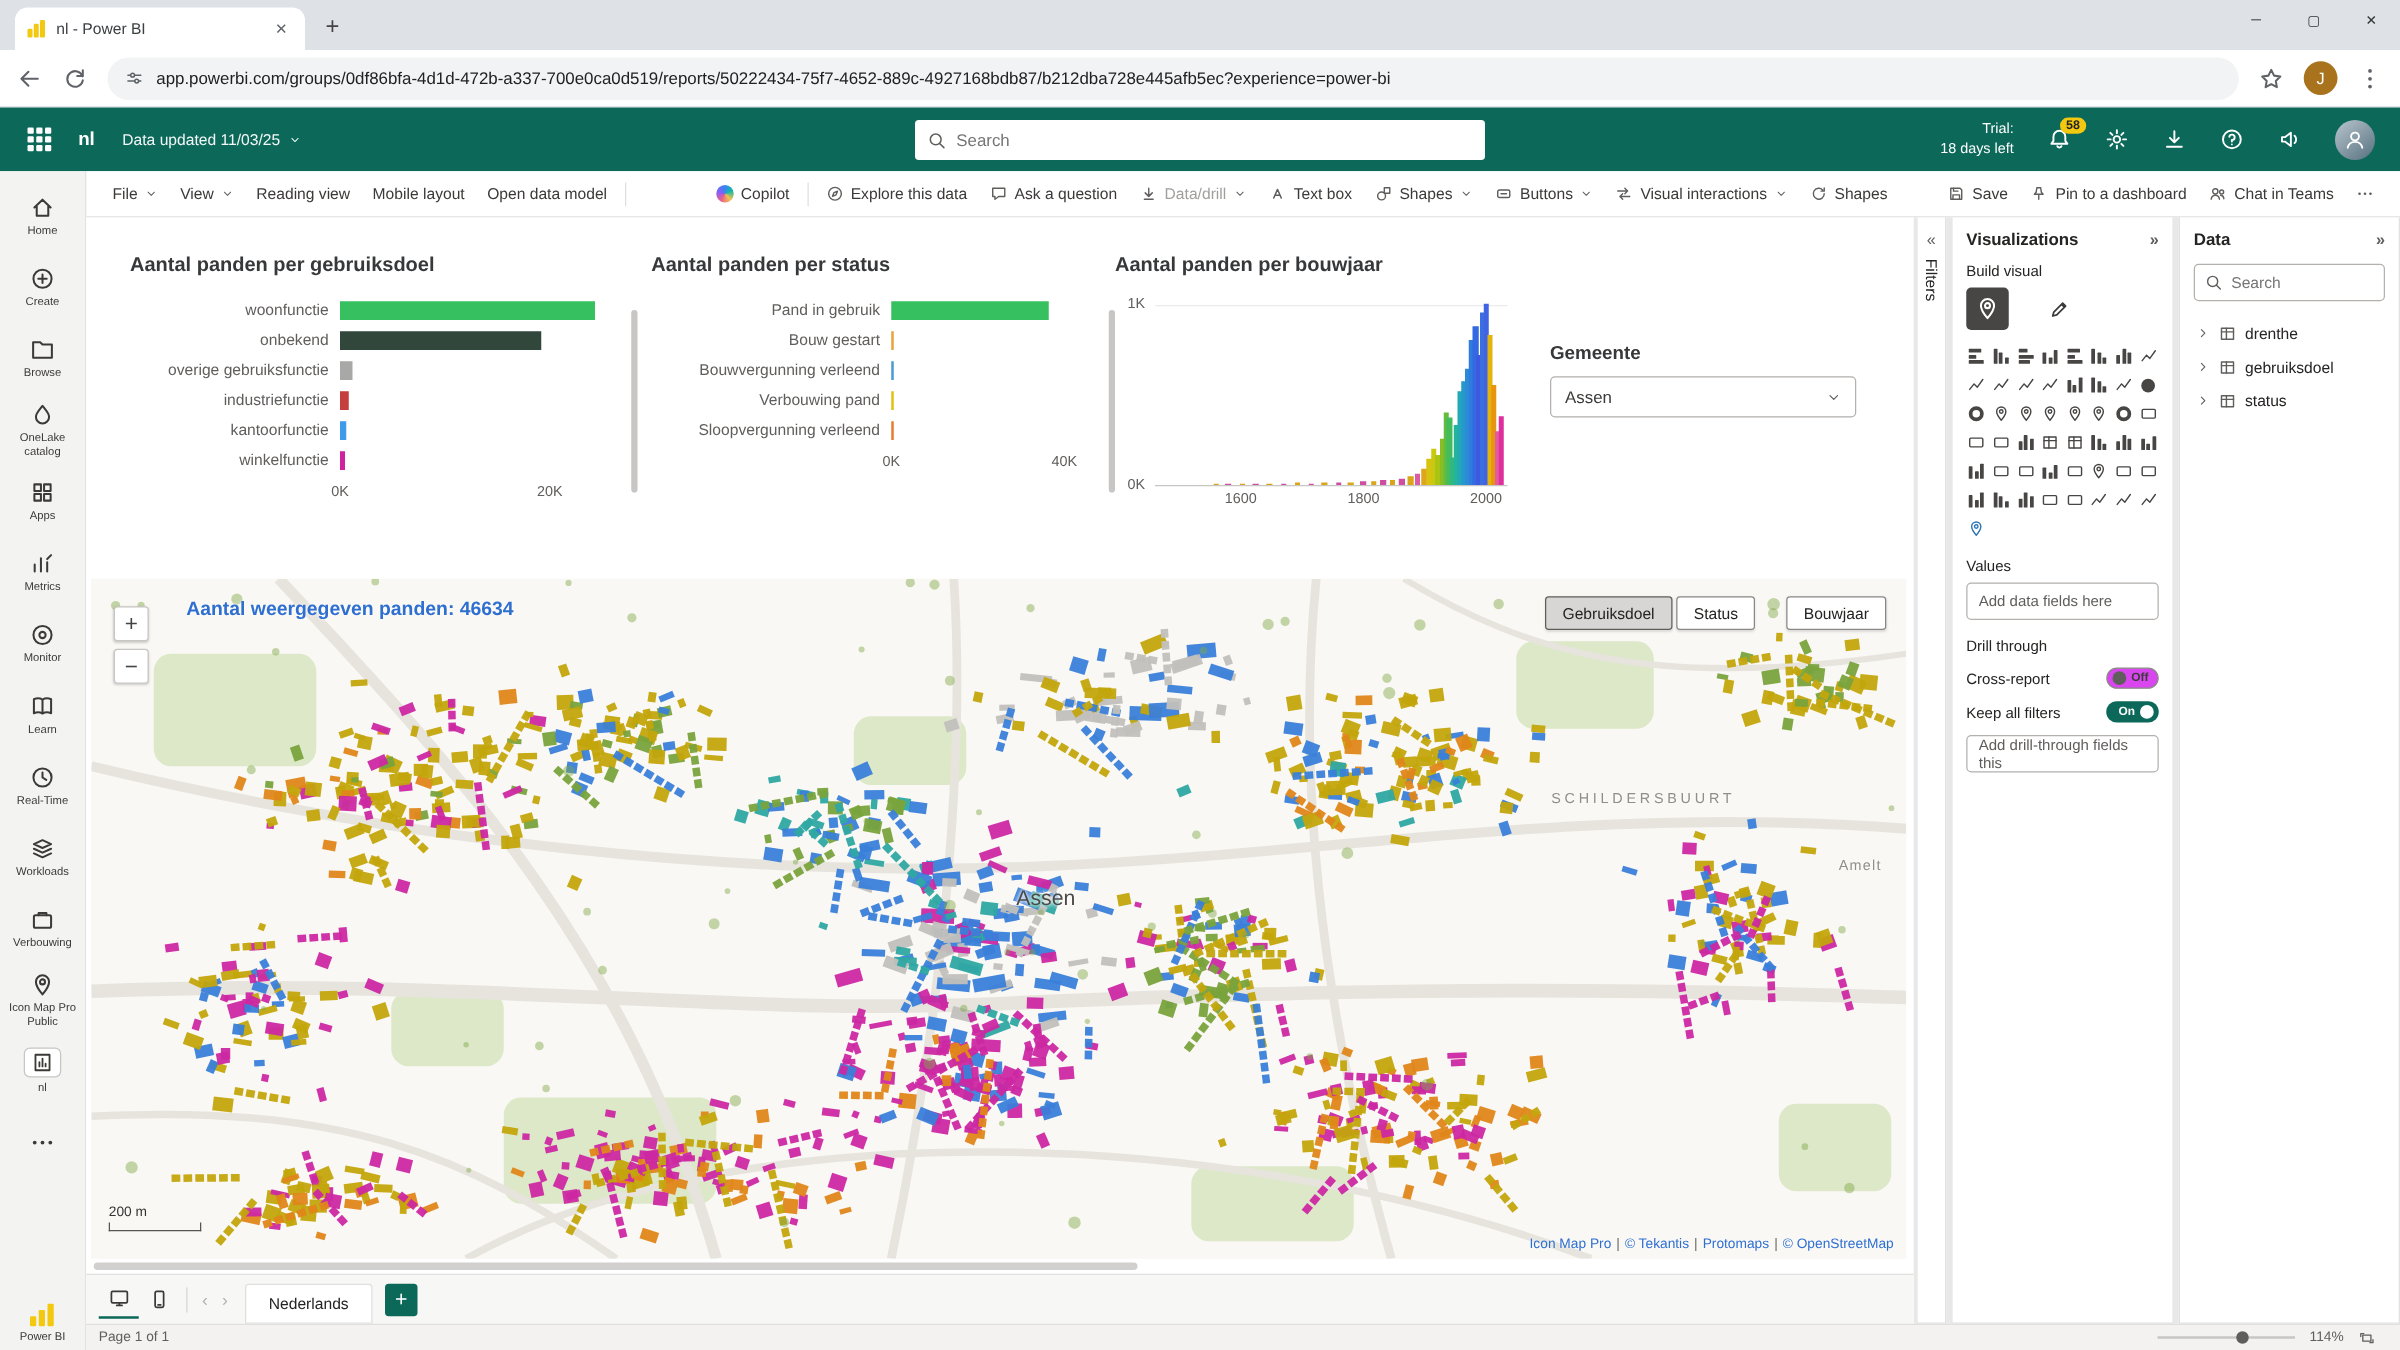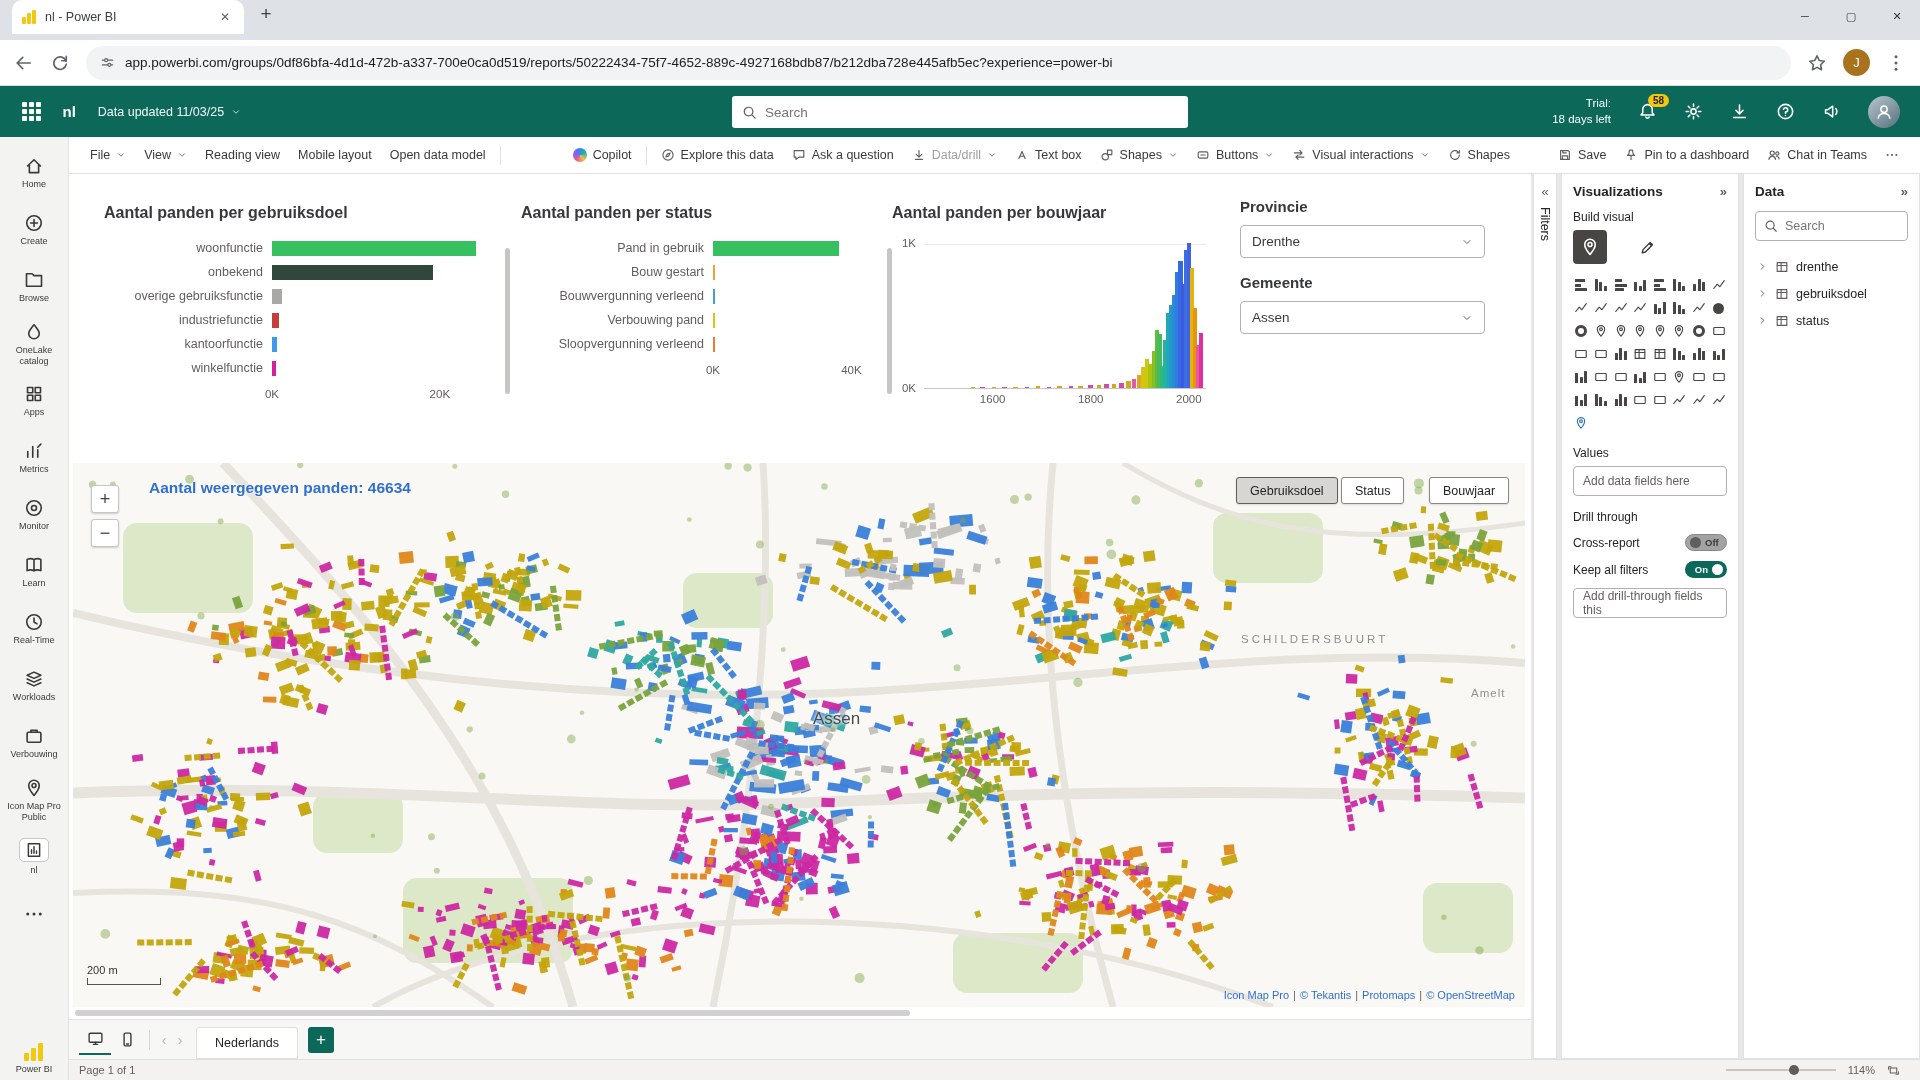--- a/index.html
+++ b/index.html
@@ -2,21 +2,21 @@
 <html><head>
 <meta charset="utf-8">
 <title>nl - Power BI</title>
 <style>
   *{box-sizing:border-box;margin:0;padding:0}
   html,body{width:1920px;height:1080px;overflow:hidden;font-family:"Liberation Sans","DejaVu Sans",sans-serif;background:#fff;position:relative;font-size:13px;color:#252423}
   .ic{display:inline-flex;flex:none}
   .ic svg{width:100%;height:100%;display:block}
 
   
-  .tabstrip{position:absolute;left:0;top:0;right:0;height:40px;background:#DEE1E6;display:flex;}
+  .tabstrip{position:absolute;left:0;top:0;right:0;height:40px;background:#DEE1E6;display:flex;align-items:flex-end}
   .tab{position:relative;margin-left:12px;width:232px;height:34px;background:#fff;border-radius:10px 10px 0 0;display:flex;align-items:center;padding:0 10px;gap:8px}
   .favicon{width:15px;height:14px;display:flex;align-items:flex-end;gap:1.5px}
   .favicon i{width:3.5px;background:#F2C811;display:block;border-radius:1px}
   .tab-title{font-size:12.5px;color:#3C4043;flex:1;white-space:nowrap;overflow:hidden}
   .tab-close{font-size:12px;color:#5F6368;width:18px;height:18px;display:flex;align-items:center;justify-content:center;border-radius:50%}
   .newtab{width:28px;height:28px;margin:0 0 4px 8px;display:flex;align-items:center;justify-content:center;font-size:19px;color:#444}
   .wincontrols{margin-left:auto;display:flex;align-self:flex-start}
   .wincontrols span{width:46px;height:32px;display:flex;align-items:center;justify-content:center;font-size:11px;color:#333}
   .urlbar{position:absolute;top:40px;left:0;right:0;height:46px;background:#fff;display:flex;align-items:center;padding:0 14px;gap:16px;border-bottom:1px solid #DADCE0}
   .urlbar .nbtn{width:20px;height:20px;color:#5F6368}
@@ -120,21 +120,21 @@
   .vicon svg{width:14px;height:14px}
   .vbars{display:flex;align-items:flex-end;gap:1.5px}
   .vbars i{width:3px;background:currentColor;display:block;border-radius:.5px}
   .vbars.rot{transform:rotate(90deg)}
   .vc-circle{width:11px;height:11px;border-radius:50%;background:currentColor}
   .vc-circle.hollow{background:transparent;border:3px solid currentColor;width:12px;height:12px}
   .fieldbox{height:30px;border:1px solid #B3B0AD;border-radius:4px;display:flex;align-items:center;padding:0 9px;font-size:12px;color:#605E5C;margin:6px 0;background:#fff}
   .toggle-row{display:flex;align-items:center;margin:10px 0;font-size:12px;color:#252423}
   .pill{margin-left:auto;width:42px;height:17px;border-radius:9px;display:flex;align-items:center;font-size:9.5px;font-weight:700;padding:0 4px;gap:4px}
   .pill .knob{width:11px;height:11px;border-radius:50%;flex:none}
-  .pill.off{background:#a3a3a3;border:1px solid #8A8886;color:#3B3A39}
+  .pill.off{background:#d946ef;border:1px solid #8A8886;color:#3B3A39}
   .pill.off .knob{background:#605E5C}
   .pill.on{background:#0C695A;color:#fff;justify-content:flex-end}
   .pill.on .knob{background:#fff}
   .dp-search{height:30px;border:1px solid #B3B0AD;border-radius:4px;display:flex;align-items:center;padding:0 8px;gap:7px;color:#605E5C;margin-top:12px;background:#fff}
   .dp-search input{border:none;outline:none;flex:1;font-size:12.5px;background:transparent;color:#252423}
   .dp-fields{margin-top:12px}
   .dp-field{display:flex;align-items:center;gap:7px;height:27px;font-size:12.5px;color:#252423;padding:0 2px}
   .dp-field .ic{color:#605E5C}
 
   
@@ -720,31 +720,20 @@
           <span class="hg-bar" style="left: 274.643px; height: 55.1px; background: rgb(222, 47, 156);"></span>
         </div>
     </div>
     <div class="hg-xticks">
         <span style="left: 68.6609px;">1600</span>
         <span style="left: 166.748px;">1800</span>
         <span style="left: 264.835px;">2000</span>
       </div>
   </div>
 
-  <div class="slicer" style="left:1171px;top:24px">
-    <div class="slicer-h">Provincie</div>
-    <div class="slicer-box">
-      <span>Drenthe</span>
-      <span class="ic icchev" style="width:12px;height:12px">
-          <svg viewBox="0 0 16 16" fill="none" stroke="currentColor" stroke-width="1.3" stroke-linecap="round" stroke-linejoin="round">
-            <path d="M4 6l4 4 4-4"></path>
-          </svg>
-        </span>
-    </div>
-  </div>
   <div class="slicer" style="left:1171px;top:100px">
     <div class="slicer-h">Gemeente</div>
     <div class="slicer-box">
       <span>Assen</span>
       <span class="ic icchev" style="width:12px;height:12px">
           <svg viewBox="0 0 16 16" fill="none" stroke="currentColor" stroke-width="1.3" stroke-linecap="round" stroke-linejoin="round">
             <path d="M4 6l4 4 4-4"></path>
           </svg>
         </span>
     </div>

